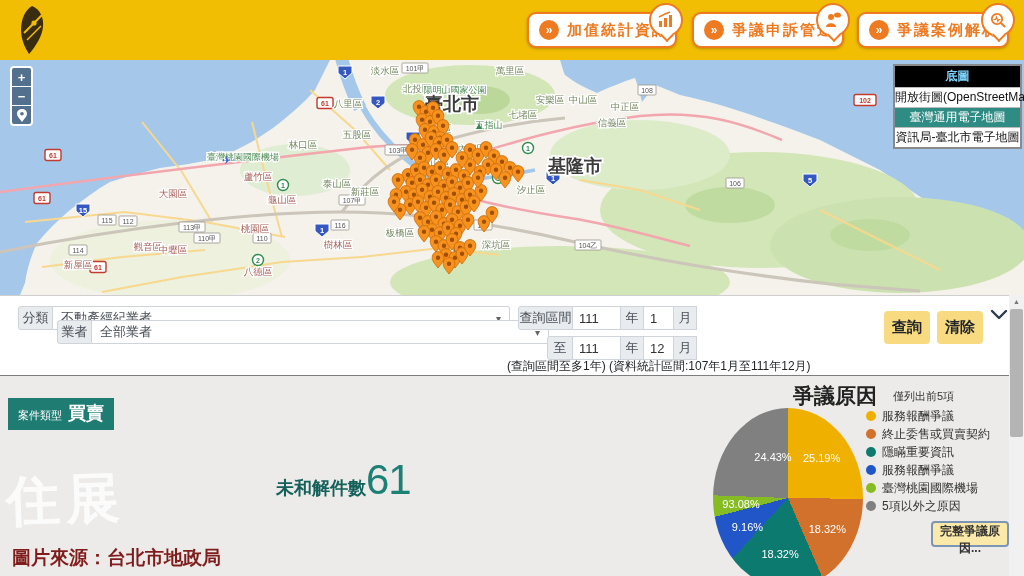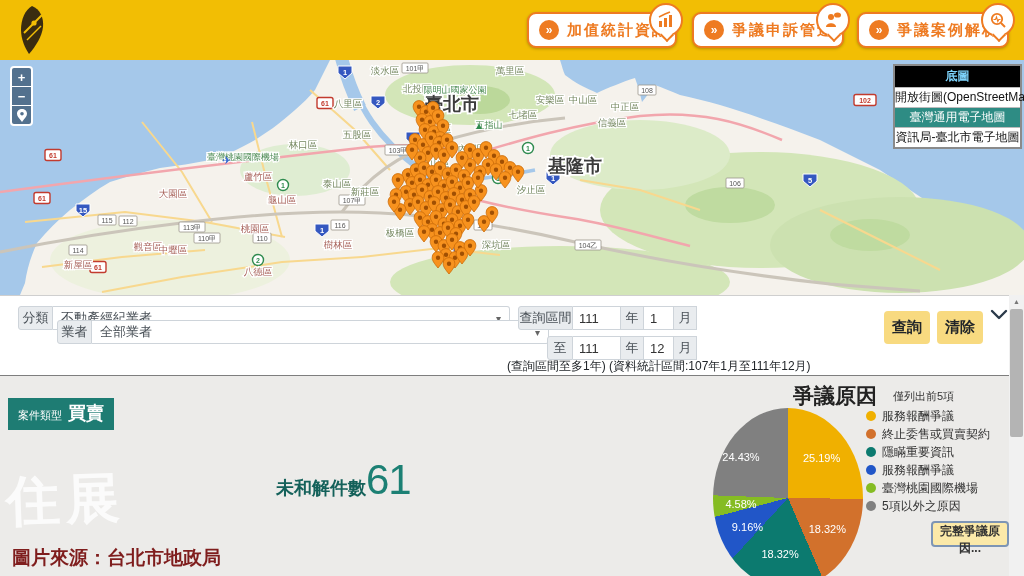--- a/index.html
+++ b/index.html
@@ -807,22 +807,22 @@
     <div class="chart-title">
       <span class="t">爭議原因</span>
       <span class="s">僅列出前5項</span>
     </div>
     <div class="pie" id="pie" style="background: conic-gradient(rgb(240, 176, 0) 0deg, rgb(240, 176, 0) 90.684deg, rgb(210, 113, 44) 90.684deg, rgb(210, 113, 44) 156.636deg, rgb(12, 122, 111) 156.636deg, rgb(12, 122, 111) 222.588deg, rgb(33, 86, 200) 222.588deg, rgb(33, 86, 200) 255.564deg, rgb(133, 188, 35) 255.564deg, rgb(133, 188, 35) 272.052deg, rgb(128, 128, 128) 272.052deg, rgb(128, 128, 128) 360deg);"></div>
     <div id="pie-labels">
         <div class="pie-label" style="left: 821.61px; top: 82.1471px; text-align: right;">25.19%</div>
         <div class="pie-label" style="left: 827.328px; top: 153.427px;">18.32%</div>
         <div class="pie-label" style="left: 780.11px; top: 177.904px;">18.32%</div>
         <div class="pie-label" style="left: 747.467px; top: 151.138px;">9.16%</div>
-        <div class="pie-label" style="left: 741.026px; top: 128.116px;">4.58%</div>
-        <div class="pie-label" style="left: 741px; top: 81.1956px;">24.43%</div>
+        <div class="pie-label" style="left: 741.026px; top: 128.116px;">93.08%</div>
+        <div class="pie-label" style="left: 773px; top: 81.1956px;">24.43%</div>
       </div>
     <ul class="legend" id="pie-legend">
         <li>
           <span class="dot" style="background: rgb(240, 176, 0);"></span>
           <span>服務報酬爭議</span>
         </li>
         <li>
           <span class="dot" style="background: rgb(210, 113, 44);"></span>
           <span>終止委售或買賣契約</span>
         </li>

